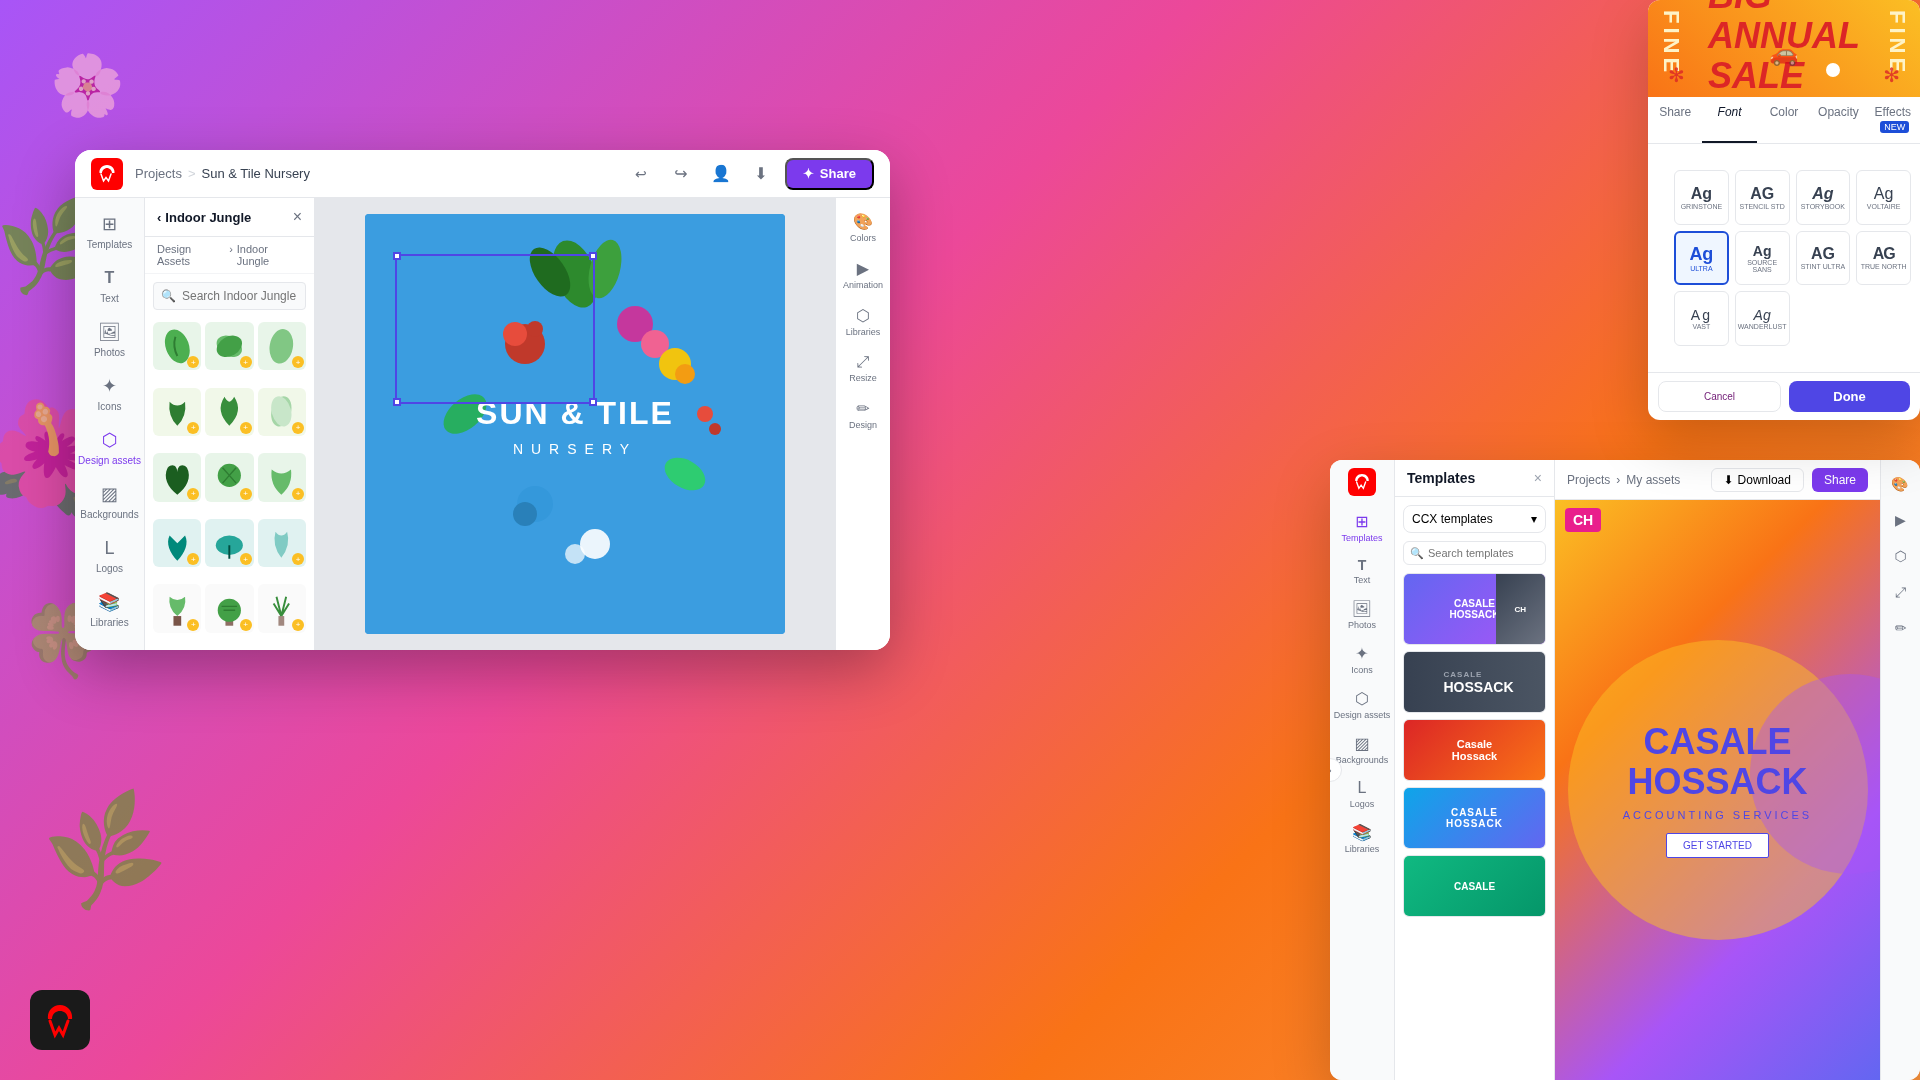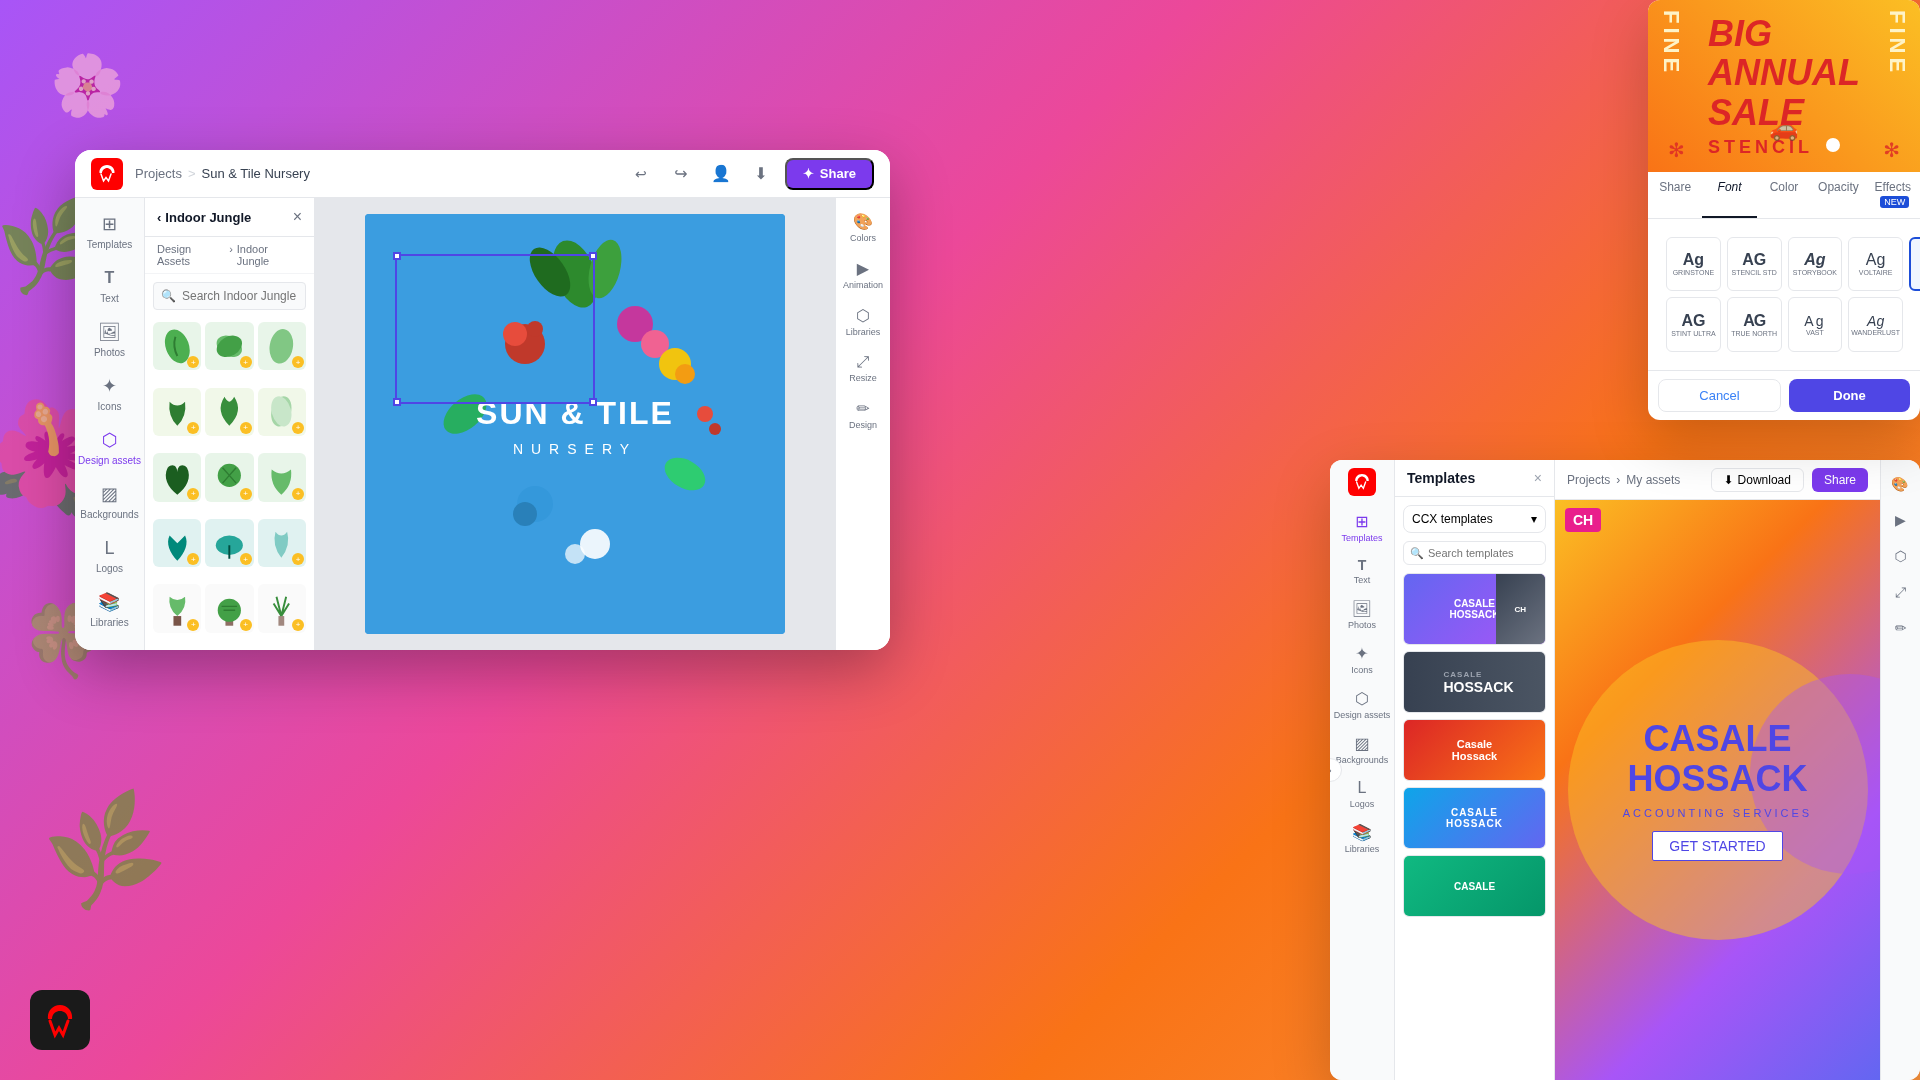--- a/index.html
+++ b/index.html
@@ -400,23 +400,23 @@
     .font-tab-new {
       background: #1d4ed8;
       color: white;
       font-size: 9px;
       padding: 1px 4px;
       border-radius: 3px;
       margin-left: 4px;
     }
     .font-grid {
       display: grid;
-      grid-template-columns: repeat(6, 1fr);
+      grid-template-columns: repeat(4, 1fr);
       gap: 6px;
-      padding: 18px;
+      padding: 26px;
     }
     .font-option {
       aspect-ratio: 1;
       border: 1px solid #e5e7eb;
       border-radius: 6px;
       display: flex;
       align-items: center;
       justify-content: center;
       cursor: pointer;
       flex-direction: column;
@@ -442,23 +442,23 @@
       gap: 8px;
       border-top: 1px solid #e5e7eb;
       margin-top: auto;
     }
     .font-cancel {
       flex: 1;
       padding: 8px;
       border: 1px solid #e5e7eb;
       border-radius: 8px;
       background: white;
-      font-size: 13px;
-      cursor: pointer;
-      color: #3b82f6;
+      font-size: 10px;
+      cursor: pointer;
+      color: #701a75;
     }
     .font-done {
       flex: 1;
       padding: 8px;
       border: none;
       border-radius: 8px;
       background: #4f46e5;
       color: white;
       font-size: 13px;
       font-weight: 600;
@@ -707,21 +707,21 @@
       color: #4f46e5;
       margin-top: 8px;
       text-transform: uppercase;
     }
     .casale-btn {
       margin-top: 12px;
       padding: 6px 16px;
       border: 1px solid #4f46e5;
       background: white;
       color: #4f46e5;
-      font-size: 14px;
+      font-size: 10px;
       cursor: pointer;
       border-radius: 2px;
     }
     .tmpl-right-tools {
       width: 40px;
       background: #f9fafb;
       border-left: 1px solid #e5e7eb;
       display: flex;
       flex-direction: column;
       align-items: center;

